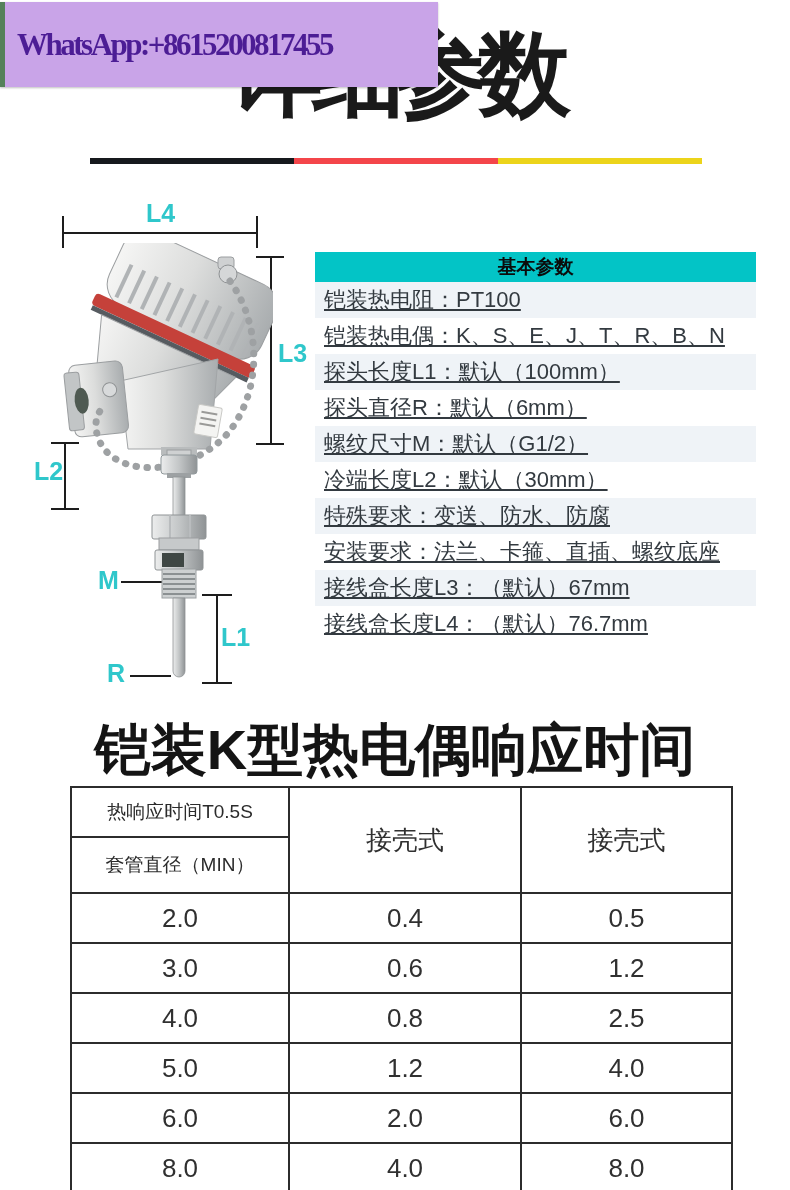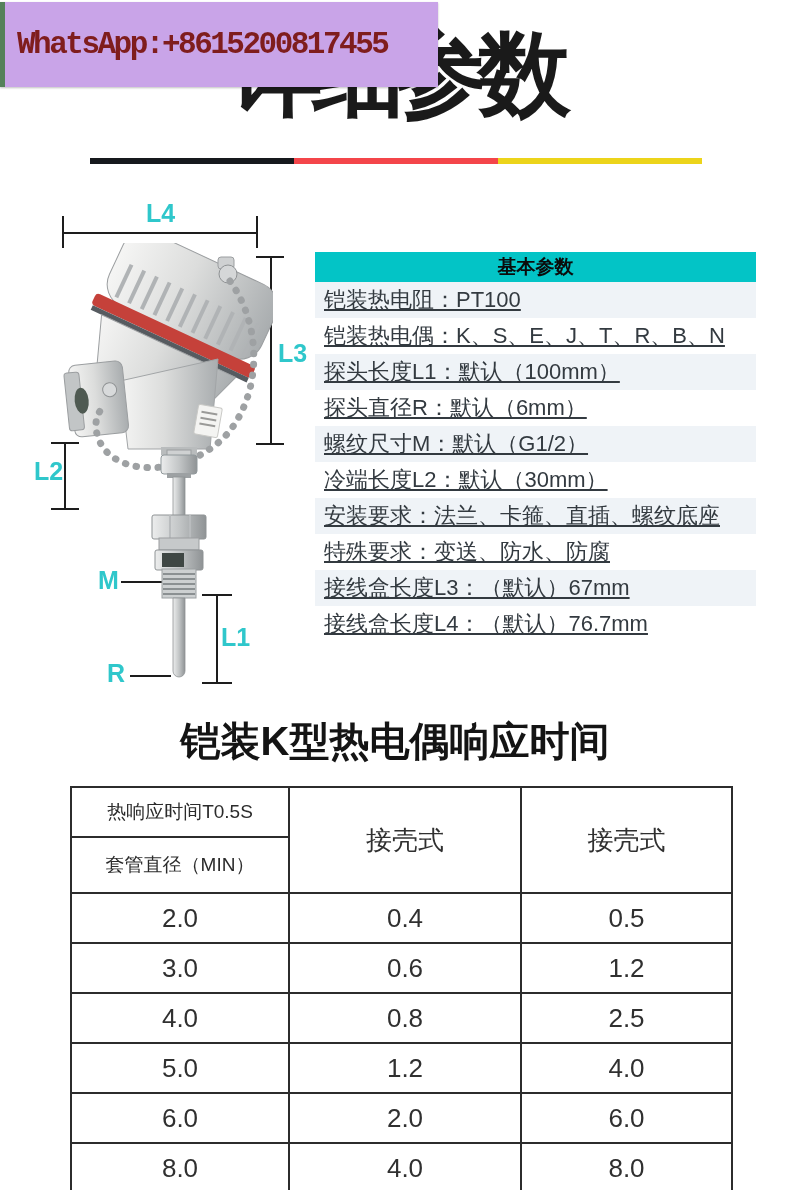--- a/index.html
+++ b/index.html
@@ -3,22 +3,22 @@
 <meta charset="utf-8">
 <style>
   html,body{margin:0;padding:0;background:#fff;}
   #page{position:relative;width:790px;height:1190px;background:#ffffff;overflow:hidden;
         font-family:"Liberation Sans",sans-serif;}
 
   
   .wa-box{position:absolute;left:0;top:2px;width:433px;height:85px;background:#c9a4e8;
           border-left:5px solid #55815b;z-index:6;box-shadow:0 1px 2px rgba(0,0,0,.25);}
   .wa-text{position:absolute;left:12px;top:0;height:72px;line-height:85px;
-           font-family:Liberation Mono, monospace;font-weight:700;font-size:31px;
-           letter-spacing:-2.5px;color:#7f1d1d;white-space:nowrap;}
+           font-family:Liberation Serif, serif;font-weight:700;font-size:31px;
+           letter-spacing:-2.5px;color:#4c1d95;white-space:nowrap;}
 
   
   .main-title{position:absolute;left:0;top:26px;width:790px;text-align:center;z-index:1;
               font-size:93px;font-weight:900;letter-spacing:-10px;color:#1a1a1a;line-height:1.05;}
 
   
   .divider{position:absolute;left:90px;top:158px;width:612px;height:6px;display:flex;z-index:2;}
   .divider .seg{height:100%;width:204px;}
 
   
@@ -28,21 +28,21 @@
   
   .params{position:absolute;left:315px;top:252px;width:441px;z-index:2;}
   .p-head{height:30px;line-height:30px;background:#03c4c6;color:#0b0b0b;
           font-size:19px;font-weight:700;text-align:center;}
   .prow{height:36px;line-height:36px;padding-left:9px;font-size:22px;color:#333a40;
         background:#ffffff;white-space:nowrap;overflow:hidden;text-decoration:underline;}
   .p-body .prow:nth-child(odd){background:#eff3f7;}
 
   
   .sec-title{position:absolute;left:0;top:719px;width:790px;text-align:center;
-             font-size:40px;font-weight:700;color:#141414;line-height:1.1;}
+             font-size:56px;font-weight:700;color:#141414;line-height:1.1;}
   .rt-wrap{position:absolute;left:70px;top:786px;width:591px;height:397px;}
   table.rt{width:661px;height:397px;border-collapse:collapse;table-layout:fixed;}
   table.rt td{border:2px solid #2c2c2c;color:#303030;text-align:center;vertical-align:middle;
               font-size:26px;padding:0;}
   table.rt td.lh{font-size:19px;color:#2b2b2b;}
   tr.h1 td{height:48px;} tr.h2 td{height:54px;} tr.dr td{height:48px;}
 
   .device-svg{position:absolute;left:58px;top:243px;z-index:1;}
 </style>
 </head>
@@ -165,22 +165,22 @@
 
   <div class="params">
     <div class="p-head">基本参数</div>
     <div class="p-body">
       <div class="prow">铠装热电阻：PT100</div>
       <div class="prow">铠装热电偶：K、S、E、J、T、R、B、N</div>
       <div class="prow">探头长度L1：默认（100mm）</div>
       <div class="prow">探头直径R：默认（6mm）</div>
       <div class="prow">螺纹尺寸M：默认（G1/2）</div>
       <div class="prow">冷端长度L2：默认（30mm）</div>
+      <div class="prow">特殊要求：变送、防水、防腐</div>
       <div class="prow">安装要求：法兰、卡箍、直插、螺纹底座</div>
-      <div class="prow">特殊要求：变送、防水、防腐</div>
       <div class="prow">接线盒长度L3：（默认）67mm</div>
       <div class="prow">接线盒长度L4：（默认）76.7mm</div>
     </div>
   </div>
 
   <div class="sec-title">铠装K型热电偶响应时间</div>
 
   <div class="rt-wrap">
     <table class="rt">
       <colgroup>

